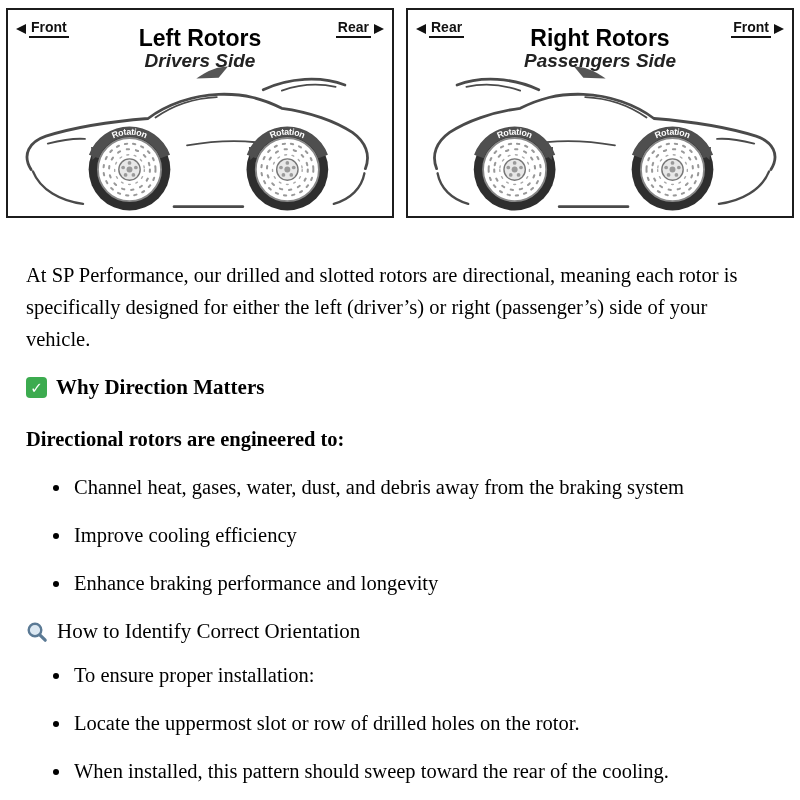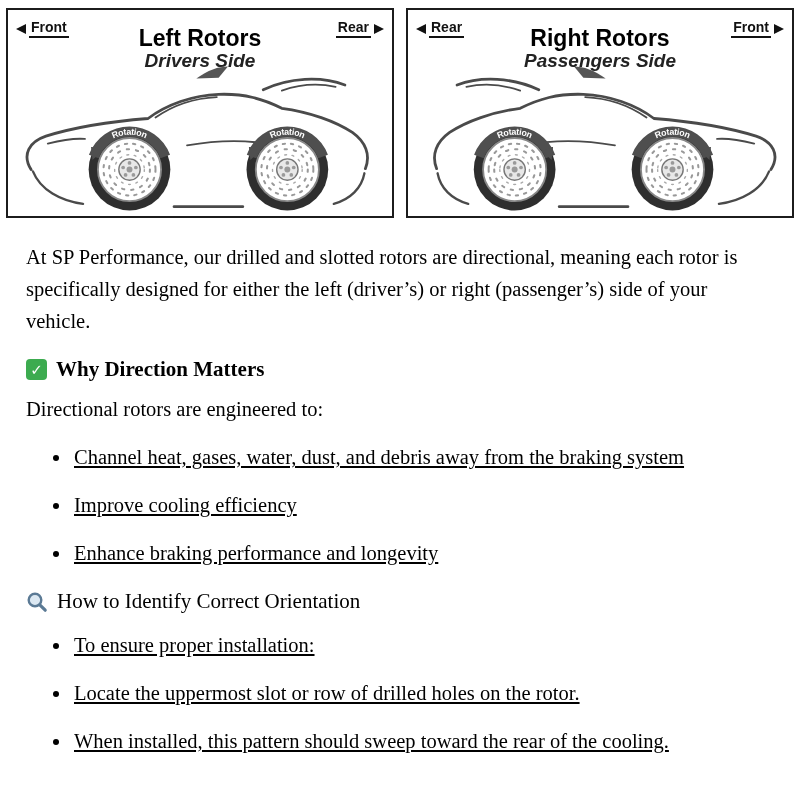--- a/index.html
+++ b/index.html
@@ -17,27 +17,27 @@
   .dir-arrow .lbl{border-bottom:2px solid #111;padding:0 2px 1px 2px;}
   .dir-arrow.left{left:8px;}
   .dir-arrow.right{right:8px;}
   .tri{width:0;height:0;border-top:5px solid transparent;border-bottom:5px solid transparent;}
   .tri-left{border-right:10px solid #111;}
   .tri-right{border-left:10px solid #111;}
   .car-svg{display:block;margin:0 auto;}
 
   
   .doc{padding:14px 26px 8px 26px;}
-  .doc p{font-size:20.5px;line-height:1.55;margin:6px 0 14px 0;}
+  .doc p{font-size:20.5px;line-height:1.55;margin:24px 0 14px 0;}
   .sec-heading{display:flex;align-items:center;gap:9px;font-size:21px;margin:20px 0 12px 0;}
   .sec-heading.bold{font-weight:bold;}
   .sec-heading.normal{font-weight:normal;}
-  .lead{margin:10px 0 4px 0;}
+  .lead{margin:10px 0 4px 0;font-weight:bold;}
   ul.bullets{margin:6px 0 16px 0;padding-left:46px;}
-  ul.bullets li{font-size:20.5px;line-height:1.55;margin:16px 0;padding-left:2px;text-decoration:underline;}
+  ul.bullets li{font-size:20.5px;line-height:1.55;margin:16px 0;padding-left:2px;}
 
   .check-icon{display:inline-flex;align-items:center;justify-content:center;
     width:21px;height:21px;border-radius:4px;background:#3cab4f;color:#fff;
     font-family:"DejaVu Sans",sans-serif;font-size:15px;font-weight:bold;flex:0 0 auto;}
   .mag-icon{flex:0 0 auto;display:inline-block;}
 </style>
 </head>
 <body>
 
 <div class="diagram">

